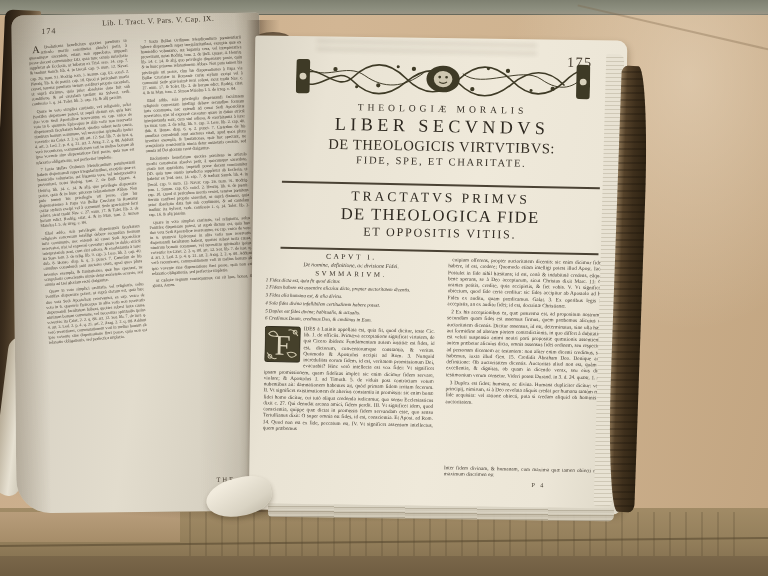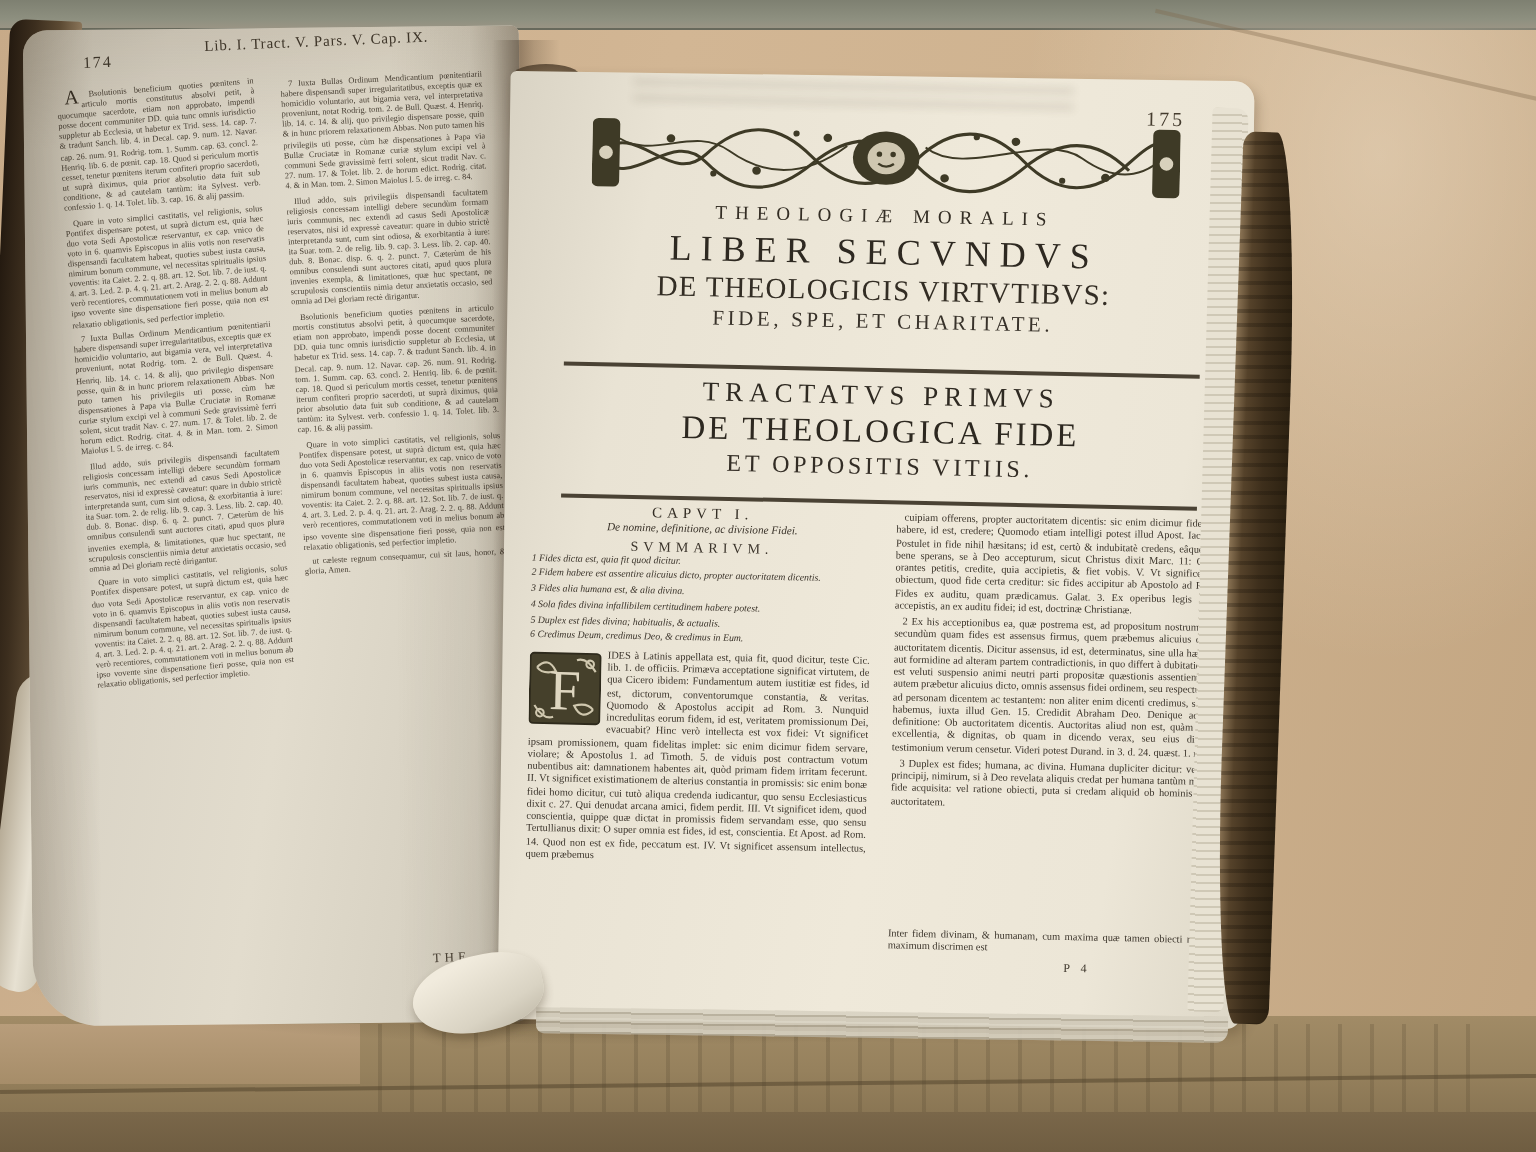--- a/index.html
+++ b/index.html
@@ -59,21 +59,21 @@
   .gutter{position:absolute;left:246px;top:14px;width:34px;height:492px;
     background:linear-gradient(90deg,rgba(70,55,40,0) 0%,rgba(70,55,40,.42) 42%,rgba(95,78,58,.28) 62%,rgba(95,78,58,0) 100%);}
   .headband{position:absolute;left:256px;top:26px;width:34px;height:12px;border-radius:50%;
     background:radial-gradient(ellipse,#6d5a42,#4a3a28 75%);opacity:.8;}
   
   .page-right{position:absolute;left:252px;top:32px;width:372px;height:474px;overflow:hidden;
     transform:rotate(.8deg);
     background:linear-gradient(100deg,#d9d3c4 0%,#e9e3d4 18%,#efe9da 55%,#ece6d7 82%,#ddd7c7 100%);
     border-radius:3px 10px 8px 5px;box-shadow:2px 3px 6px rgba(60,45,25,.25);}
   .rp-content{position:absolute;inset:0;transform:rotate(.4deg);color:#37302a;}
-  .rp-no{position:absolute;right:36px;top:14px;font-size:10px;letter-spacing:1.5px;color:#453c2f;}
+  .rp-no{position:absolute;right:36px;top:14px;font-size:14px;letter-spacing:1.5px;color:#453c2f;}
   .smudge{position:absolute;left:60px;top:4px;width:220px;height:16px;opacity:.16;filter:blur(2px);
     background:repeating-linear-gradient(180deg,#6a5f4d 0 3px,transparent 3px 8px);}
   .ornament{position:absolute;left:40px;top:22px;width:294px;height:38px;}
   .t-center{position:absolute;left:18px;width:338px;text-align:center;white-space:nowrap;}
   .t1{top:66px;font-size:9.5px;letter-spacing:4px;color:#332d24;}
   .t2{top:78px;font-size:18px;letter-spacing:4.5px;color:#2e2921;}
   .t3{top:100px;font-size:14.5px;letter-spacing:.6px;color:#332d24;}
   .t4{top:118px;font-size:10.5px;letter-spacing:1.8px;color:#38322a;}
   .rule{position:absolute;left:28px;width:318px;height:1.5px;background:#4a4234;}
   .r1{top:146px;}

